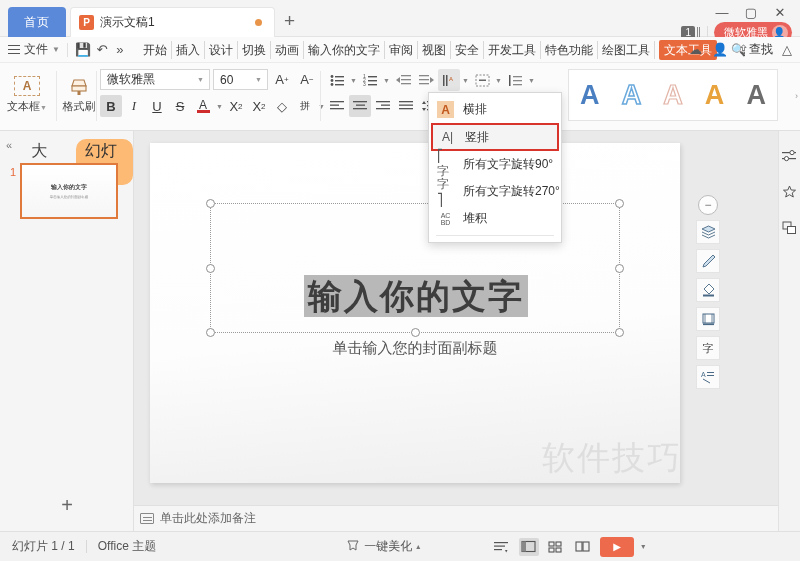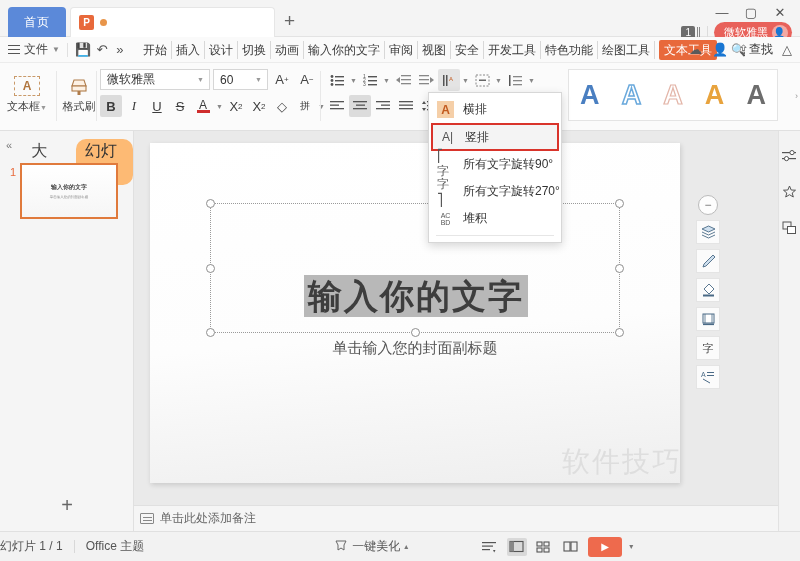--- a/index.html
+++ b/index.html
@@ -251,21 +251,21 @@
   .subtitle-text {
     position: absolute; left: 60px; top: 196px; width: 410px; text-align: center;
     font-size: 15px; color: #555;
   }
   .rotate-dot {
     position: absolute; left: 255px; top: -26px; width: 8px; height: 8px;
     border-radius: 50%; border: 1px solid #8e8e8e; background: #fff;
   }
   .watermark {
     position: absolute; right: -2px; bottom: 2px;
-    font-size: 28px; color: #dedede; font-weight: normal; letter-spacing: 2px;
+    font-size: 33px; color: #dedede; font-weight: normal; letter-spacing: 2px;
     font-family: "DejaVu Sans", sans-serif;
   }
 
   
   .float-tools {
     position: absolute; left: 546px; top: 52px;
     display: flex; flex-direction: column; align-items: center; gap: 5px;
   }
   .minus-btn {
     width: 20px; height: 20px; border-radius: 50%;
@@ -326,20 +326,21 @@
 <body>
 
 <div id="app">
 
   <div class="titlebar">
     <div class="tab-home">
       <span>首页</span>
     </div>
     <div class="tab-doc">
       <span class="p-icon">P</span>
+      <span class="tab-label">演示文稿1</span>
       <span class="dot"></span>
     </div>
     <div class="tab-plus">+</div>
 
     <div class="win-controls">
       <div class="win-btn">—</div>
       <div class="win-btn">▢</div>
       <div class="win-btn">✕</div>
     </div>
 
@@ -690,21 +691,21 @@
         </svg>
     </div>
   </div>
 
   <div class="notes">
     <span class="note-icon"></span>
     <span>单击此处添加备注</span>
   </div>
 
   <div class="statusbar">
-    <span class="sb-item" style="">幻灯片 1 / 1</span>
+    <span class="sb-item" style="margin-left:12px;">幻灯片 1 / 1</span>
     <span class="sb-vsep"></span>
     <span class="sb-item">Office 主题</span>
 
     <div class="beautify" style="margin-left:190px;">
       <span>
         <svg width="14" height="14" viewBox="0 0 14 14">
             <path d="M2 3 L12 3 L10 7 L10 12 L7 10 L4 12 L4 7 Z" fill="none" stroke="#666" stroke-width="1"></path>
           </svg>
       </span>
       <span>一键美化</span>

